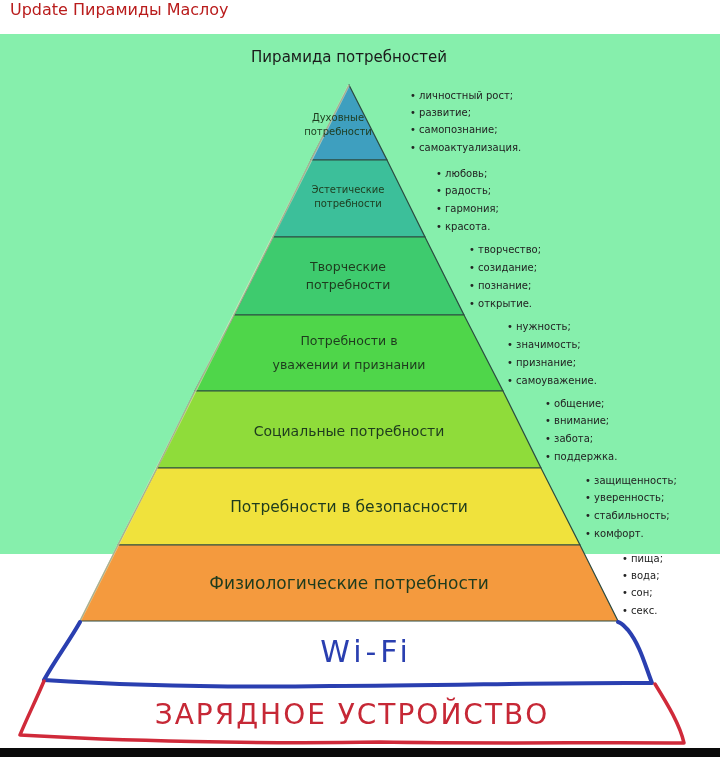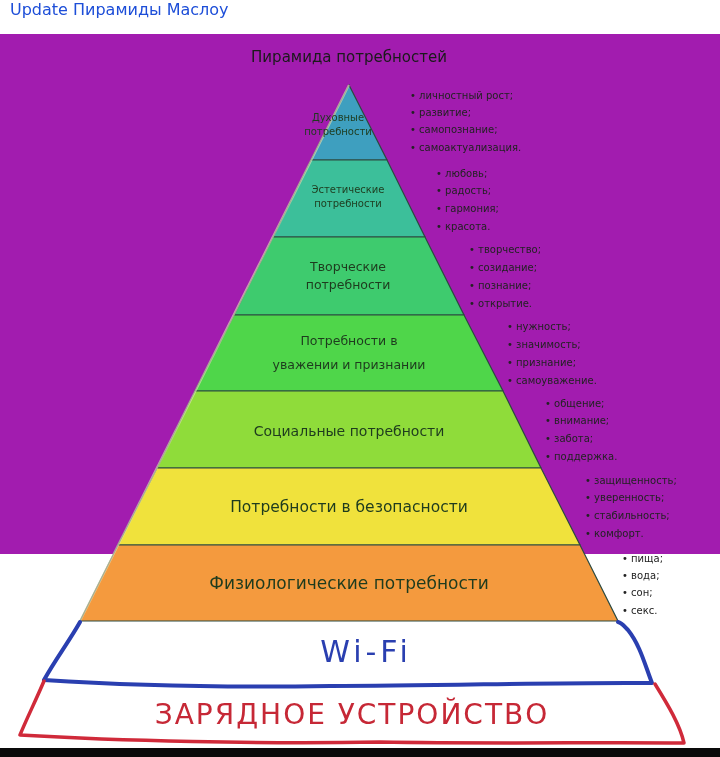--- a/index.html
+++ b/index.html
@@ -1,18 +1,18 @@
 <!DOCTYPE html>
 <html><head>
 <meta charset="utf-8">
 <style>
   html, body { margin:0; padding:0; }
   body { width:720px; height:757px; background:#ffffff; position:relative; overflow:hidden; font-family:"DejaVu Sans", sans-serif; }
-  .post-title { position:absolute; left:10px; top:0; height:30px; line-height:20px; font-size:16px; color:#1d4ed8; font-family:"DejaVu Sans", sans-serif; }
-  .canvas { position:absolute; left:0; top:34px; width:720px; height:520px; background:#a21caf; }
+  .post-title { position:absolute; left:10px; top:0; height:30px; line-height:20px; font-size:16px; color:#b91c1c; font-family:"DejaVu Sans", sans-serif; }
+  .canvas { position:absolute; left:0; top:34px; width:720px; height:520px; background:#86efac; }
   .bottom-bar { position:absolute; left:0; top:748px; width:720px; height:9px; background:#0a0a0a; }
   svg { position:absolute; left:0; top:0; }
   .diagram-title { font-size:15px; fill:#1a1a1a; }
   .tier-label { fill:#1e3b1e; }
   .bullet { font-size:10px; fill:#222; }
 </style>
 </head>
 <body>
 
 <div class="post-title">Update Пирамиды Маслоу</div>

